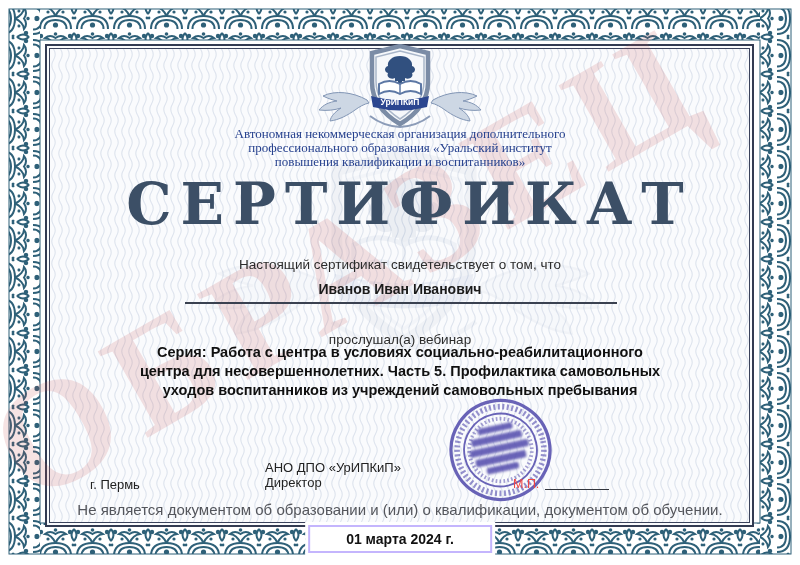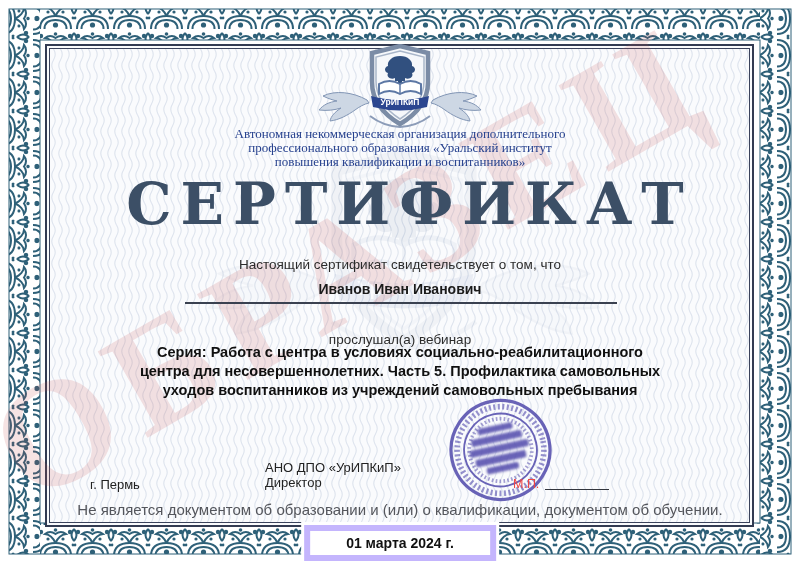--- a/index.html
+++ b/index.html
@@ -49,21 +49,21 @@
   .director{position:absolute;left:265px;top:460px;font-size:13px;line-height:15px;color:#222;}
   .stamp{position:absolute;left:444px;top:394px;}
   .seal-mark{position:absolute;left:513px;top:477px;font-size:12.5px;color:#ef4444;}
   .signature-line{position:absolute;left:545px;top:489px;width:64px;border-top:1.5px solid #33363d;}
   .footnote{position:absolute;left:0;top:501px;width:100%;text-align:center;font-size:15px;color:#54565c;}
   .date-box-wrap{
     position:absolute;left:50%;top:522px;transform:translateX(-50%);
     background:#ffffff;padding:3px;z-index:6;
   }
   .date-box{
-    border:6px solid #c4b5fd;background:#ffffff;padding:4px 36px;
+    border:2px solid #c4b5fd;background:#ffffff;padding:4px 36px;
     font-size:14px;font-weight:bold;color:#111;white-space:nowrap;
   }
 </style>
 </head>
 <body>
 
 <div class="page">
 
   <svg class="ornament-svg" width="800" height="565" aria-hidden="true">
     <defs>

